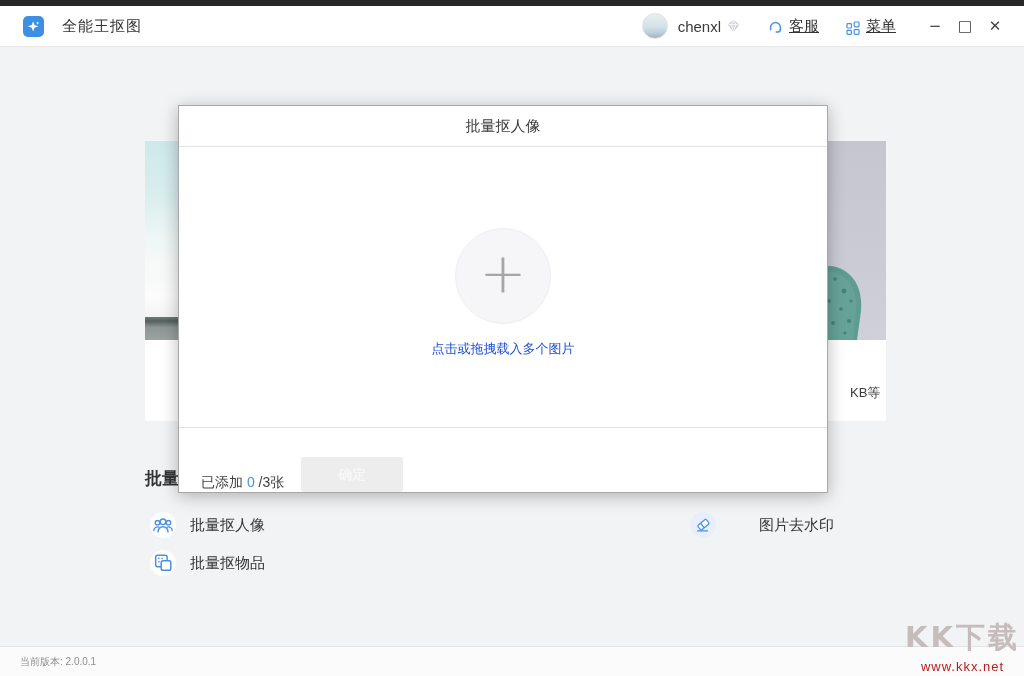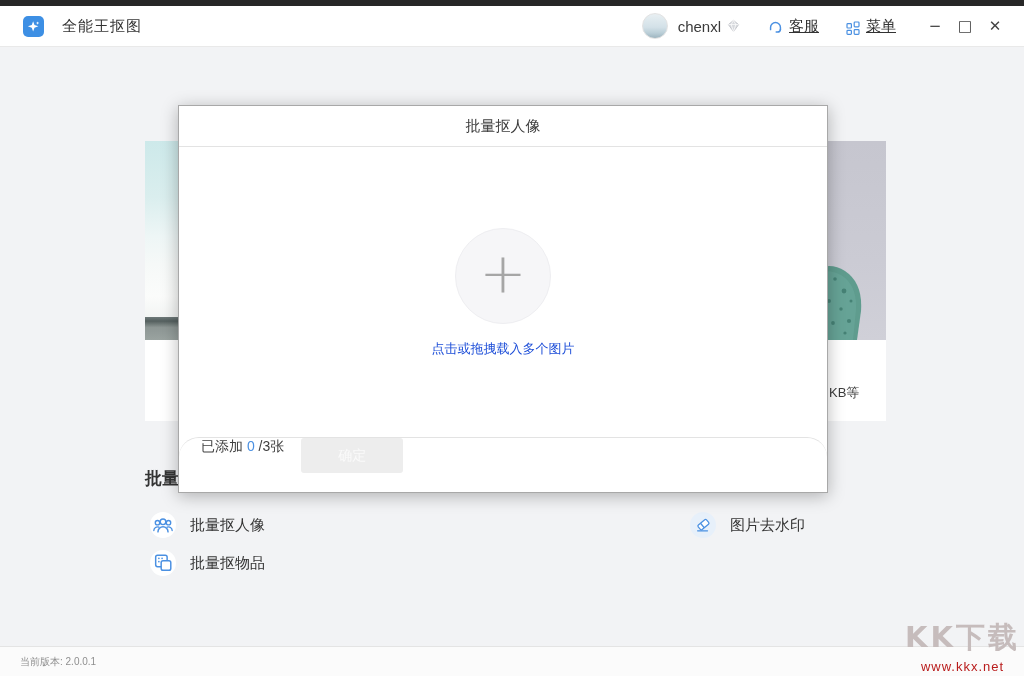--- a/index.html
+++ b/index.html
@@ -49,30 +49,30 @@
   }
   .banner-sea {
     position:absolute; left:0; top:176px; width:48px; height:23px;
     background:linear-gradient(180deg,#6f7a7a 0%,#55605f 18%,#8d9694 45%,#9aa3a0 100%);
   }
   .banner-lavender {
     position:absolute; right:0; top:0; width:75px; height:199px;
     background:linear-gradient(180deg,#c6c6cf 0%,#cbcbd4 60%,#d0d0d8 100%);
   }
   .banner-white-area { position:absolute; left:0; top:199px; width:741px; height:81px; background:#ffffff; }
-  .banner-kb-text { position:absolute; left:684px; top:44px; font-size:13px; color:#3c3c3c; }
+  .banner-kb-text { position:absolute; left:684px; top:44px; font-size:13px; color:#3c3c3c;padding-left:21px; }
 
   
   .section-header { position:absolute; left:145px; top:467px; font-size:17px; font-weight:bold; color:#333; z-index:1; }
 
   
   .feature { position:absolute; display:flex; align-items:center; z-index:1; cursor:pointer; }
   .feat-portrait { left:150px; top:512px; }
   .feat-objects  { left:150px; top:550px;justify-content:space-between; }
-  .feat-erase    { left:690px; top:512px; }
+  .feat-erase    { left:690px; top:512px;gap:29px; }
   .feat-icon-circle {
     width:26px; height:26px; border-radius:50%; display:flex; align-items:center; justify-content:center;
     background:#ffffff;
   }
   .feat-icon-circle.blue-bg { background:#e7f0fa; }
   .feature span.flabel { margin-left:14px; font-size:15px; color:#333; }
 
   
   .modal {
     position:absolute; left:178px; top:105px; width:650px; height:388px;
@@ -84,22 +84,22 @@
   .modal-body { position:relative; height:290px; }
   .upload-circle {
     position:absolute; left:50%; top:81px; transform:translateX(-50%);
     width:96px; height:96px; border-radius:50%;
     background:#f6f6f8; border:1px solid #eeeef1;
     display:flex; align-items:center; justify-content:center; cursor:pointer;
   }
   .plus-glyph { font-size:56px; font-weight:100; color:#a6a6a6; line-height:1; margin-top:-6px; font-family:"DejaVu Sans",sans-serif; }
   .upload-hint { position:absolute; left:0; right:0; top:193px; text-align:center; font-size:13px; color:#1d4ed8; }
   .modal-footer {
-    position:absolute; left:0; bottom:0; width:648px; height:55px;
-    border-top:1px solid #e3e3e3; display:flex; align-items:flex-start;border-radius:20px;
+    position:absolute; left:0; bottom:0; width:648px; height:65px;
+    border-top:1px solid #e3e3e3; display:flex; align-items:flex-end;
   }
   .added-status { margin-left:22px; font-size:14px; color:#3f3f3f; }
   .added-status .count { color:#4a90e2; }
   .btn {
     width:102px; height:35px; border:none; border-radius:3px; font-size:14px;
     font-family:"Liberation Sans","DejaVu Sans",sans-serif; cursor:pointer;
   }
   .btn-cancel { background:#f1f1f1; color:#4a4a4a; margin-left:auto; }
   .btn-confirm { background:#ededed; color:#fafafa; margin-left:17px; margin-right:20px; cursor:default; }
 

